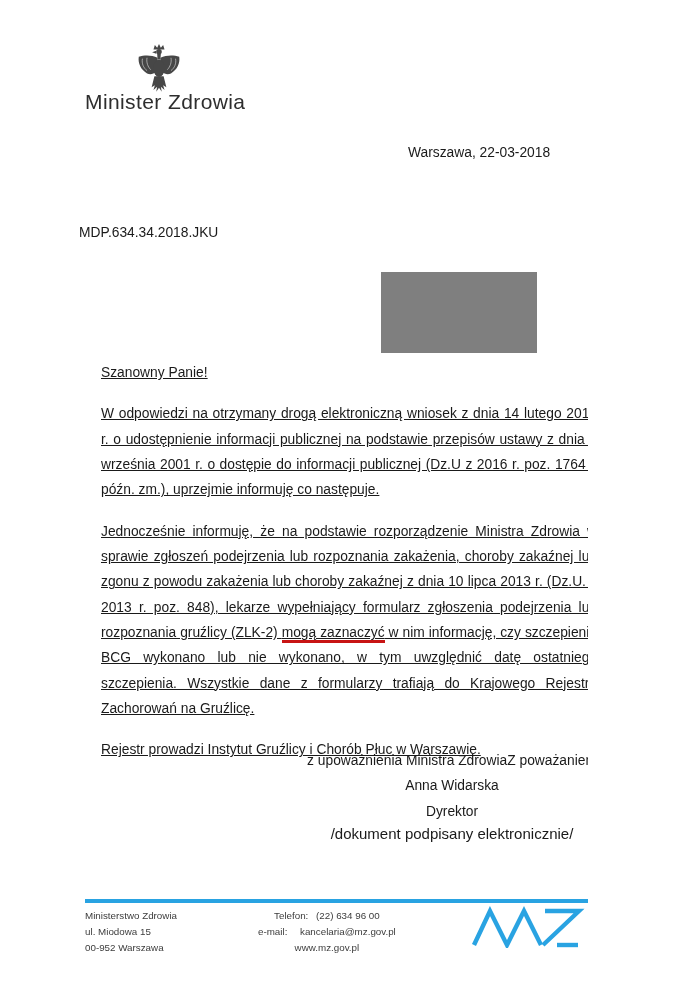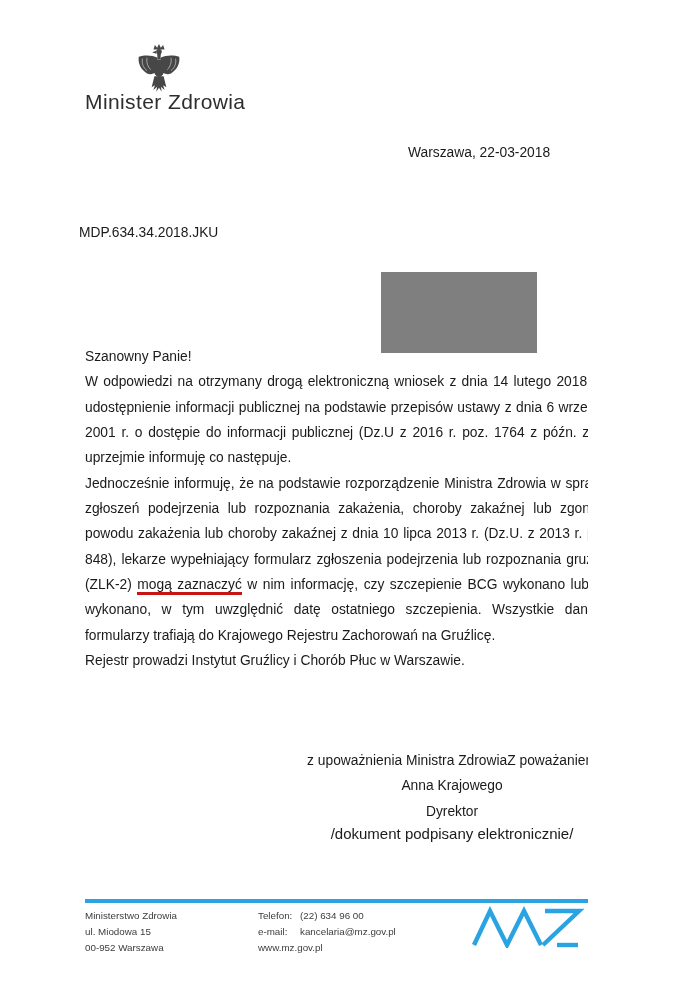--- a/index.html
+++ b/index.html
@@ -14,33 +14,33 @@
             letter-spacing:0.4px; font-weight:400; }
 
   .place-date { position:absolute; left:408px; top:145px; font-size:13.8px; }
   .reference  { position:absolute; left:79px;  top:225px; font-size:13.8px; }
 
   .redaction { position:absolute; left:381px; top:272px; width:156px; height:81px; }
 
   .body-text { position:absolute; left:85px; top:344px; width:528px;
                font-size:13.8px; line-height:25.35px; text-align:justify;
                text-justify:inter-word; color:#1a1a1a; }
-  .body-text p { margin:0; }
+  .body-text p { margin:16px;text-decoration:underline; }
   .u-red { border-bottom:3px solid #C81414; padding-bottom:0px; }
 
   .signature { position:absolute; left:250px; top:748px; width:404px;
                text-align:center; font-size:13.8px; line-height:25.3px; }
   .signature .sig-note { font-size:15px; line-height:20px; }
 
   .footer-rule { position:absolute; left:85px; top:899px; width:517px; height:4px; }
 
   .footer { position:absolute; left:85px; top:908px; width:380px; display:flex;
             font-size:9.8px; line-height:16px; color:#3c3c3c; }
   .f-col1 { width:173px; }
-  .f-col2 .row { display:flex; }
+  .f-col2 .row { display:flex;justify-content:center; }
   .f-col2 .lbl { width:42px; }
 
   .mz-logo { position:absolute; left:471px; top:906px; width:115px; height:42px; }
 </style>
 </head>
 <body>
 
 <div class="page">
 
   <div class="emblem">
@@ -76,21 +76,21 @@
 
   <div class="body-text">
     <p>Szanowny Panie!</p>
     <p>W odpowiedzi na otrzymany drogą elektroniczną wniosek z dnia 14 lutego 2018 r. o udostępnienie informacji publicznej na podstawie przepisów ustawy z dnia 6 września 2001 r. o dostępie do informacji publicznej (Dz.U z 2016 r. poz. 1764 z późn. zm.), uprzejmie informuję co następuje.</p>
     <p><span>Jednocześnie informuję, że na podstawie rozporządzenie Ministra Zdrowia w sprawie zgłoszeń podejrzenia lub rozpoznania zakażenia, choroby zakaźnej lub zgonu z powodu zakażenia lub choroby zakaźnej z dnia 10 lipca 2013 r. (Dz.U. z 2013 r. poz. 848), lekarze wypełniający formularz zgłoszenia podejrzenia lub rozpoznania gruźlicy (ZLK-2) </span><span class="u-red">mogą zaznaczyć</span><span> w nim informację, czy szczepienie BCG wykonano lub nie wykonano, w tym uwzględnić datę ostatniego szczepienia. Wszystkie dane z formularzy trafiają do Krajowego Rejestru Zachorowań na Gruźlicę.</span></p>
     <p>Rejestr prowadzi Instytut Gruźlicy i Chorób Płuc w Warszawie.</p>
   </div>
 
   <div class="signature">
     <div>z upoważnienia Ministra ZdrowiaZ poważaniem</div>
-    <div>Anna Krajowego</div>
+    <div>Anna Widarska</div>
     <div>Dyrektor</div>
     <div class="sig-note">/dokument podpisany elektronicznie/</div>
   </div>
 
   <div class="footer-rule" style="background:#29A3E2;"></div>
 
   <div class="footer">
     <div class="f-col1">
       <div>Ministerstwo Zdrowia</div>
       <div>ul. Miodowa 15</div>

